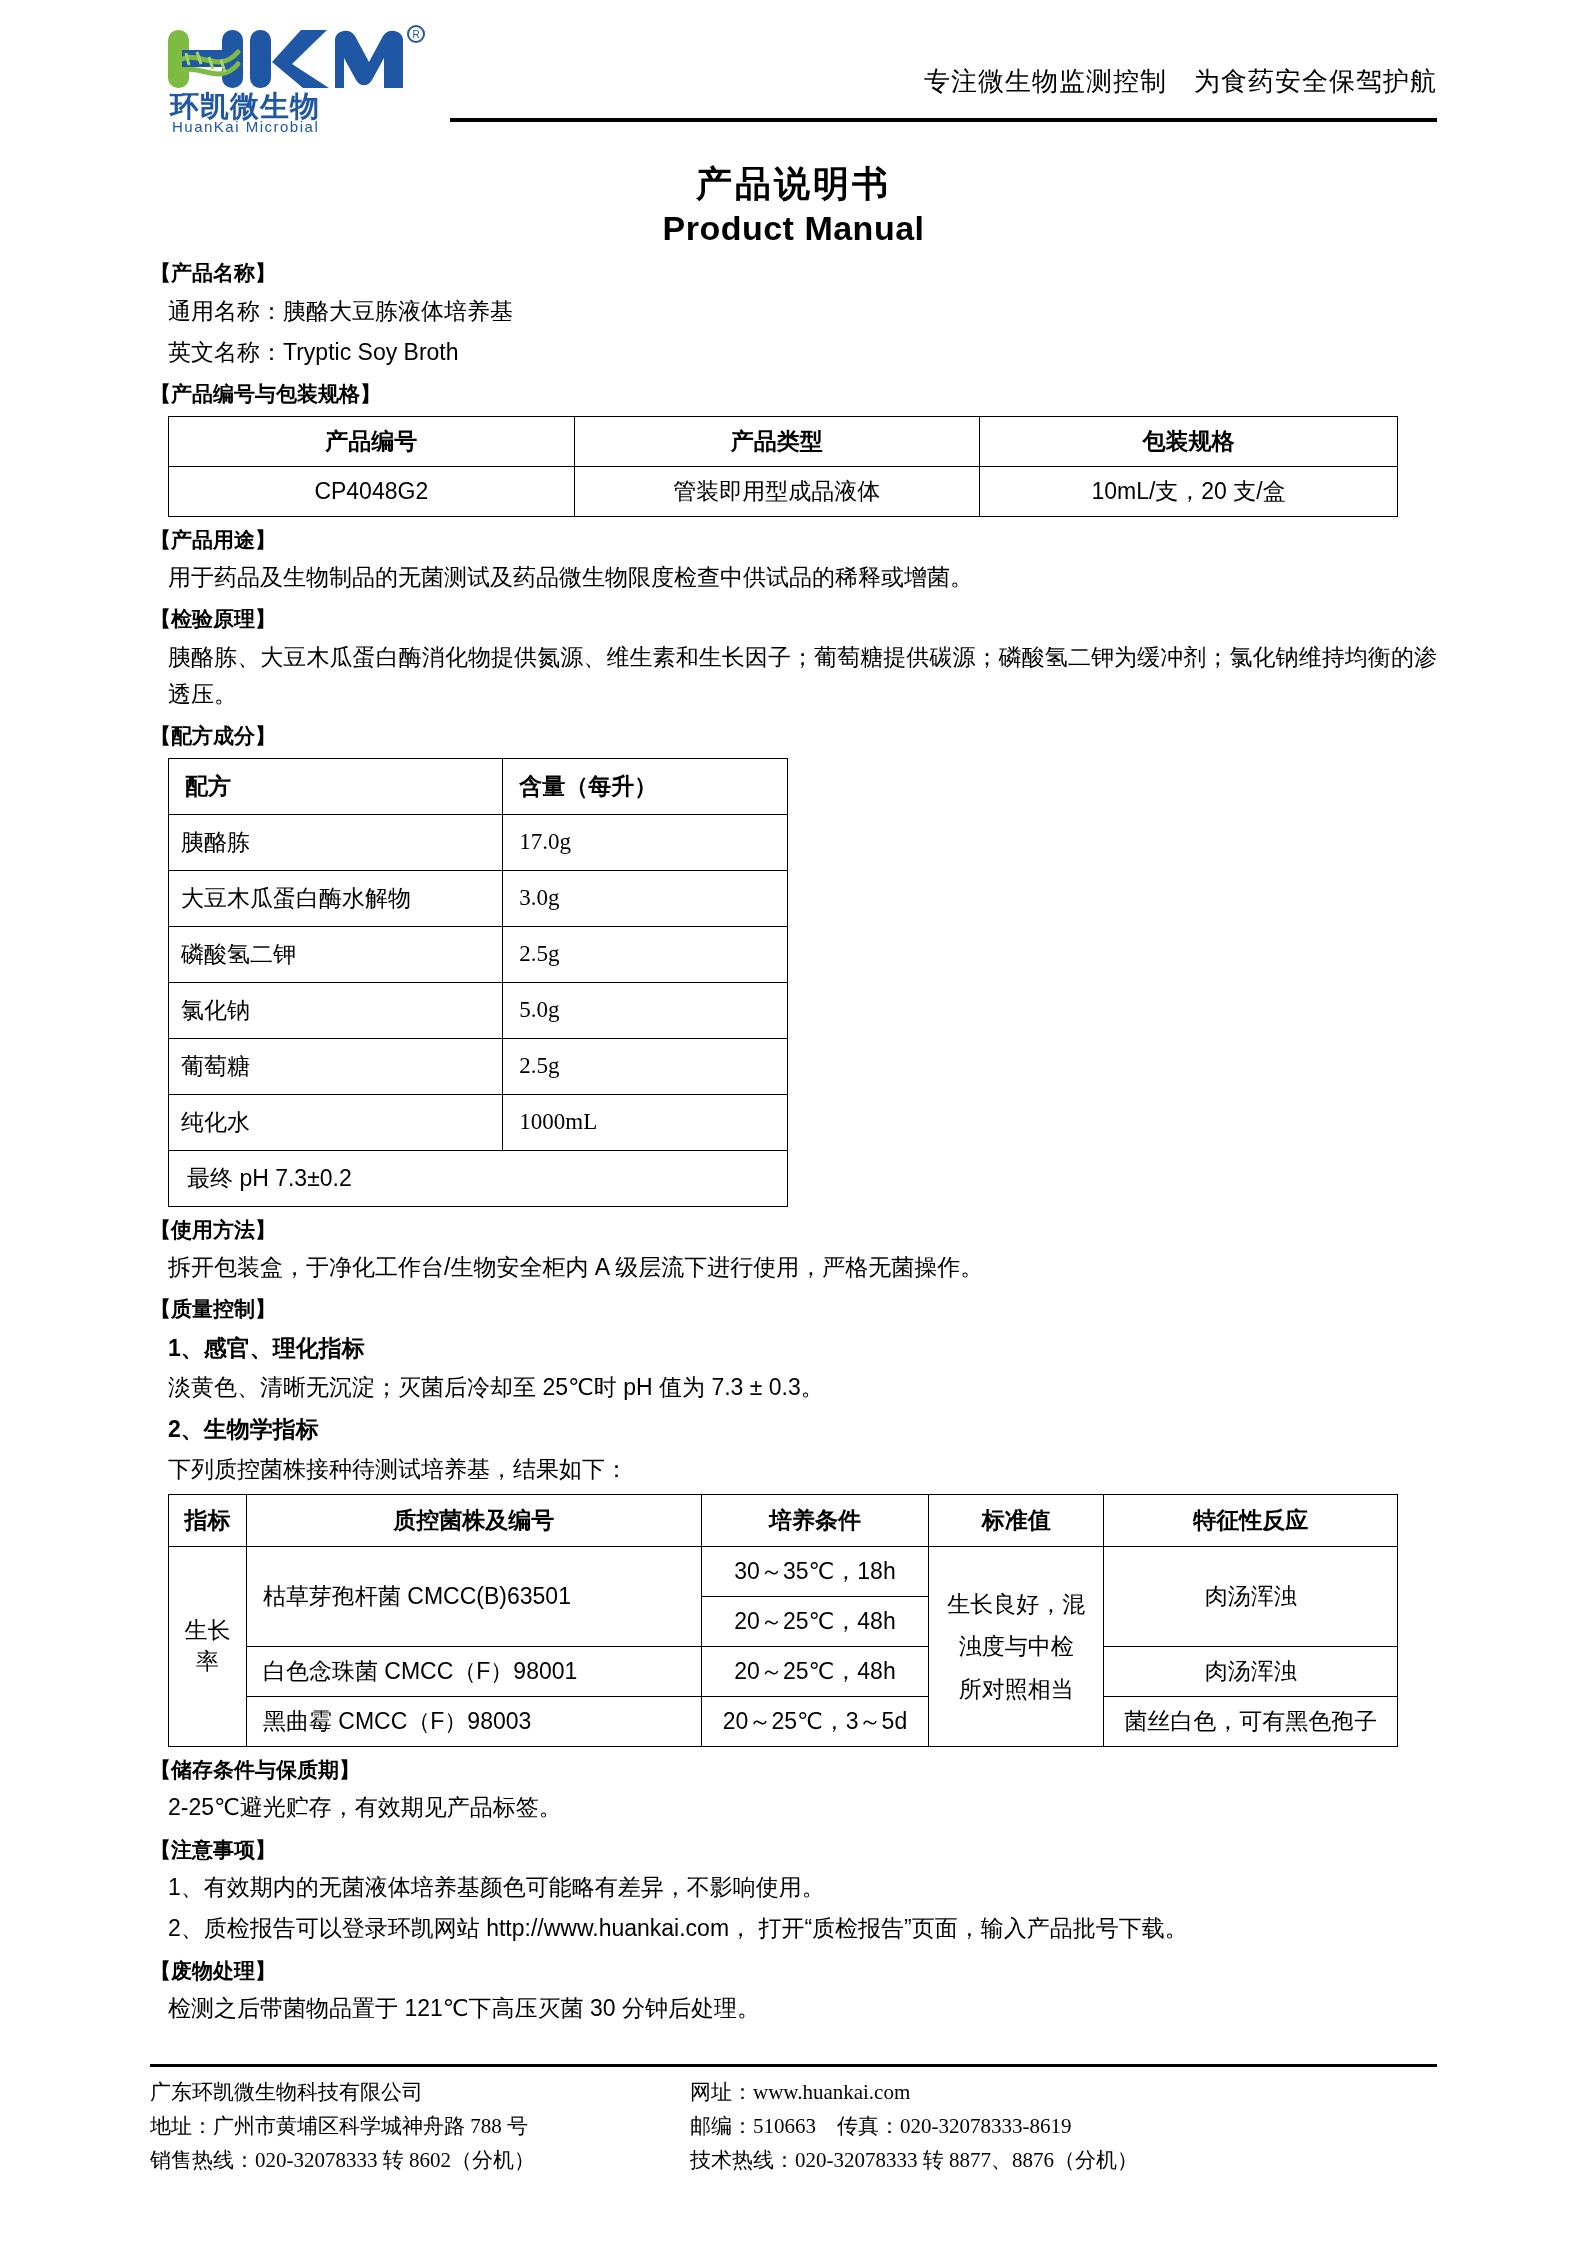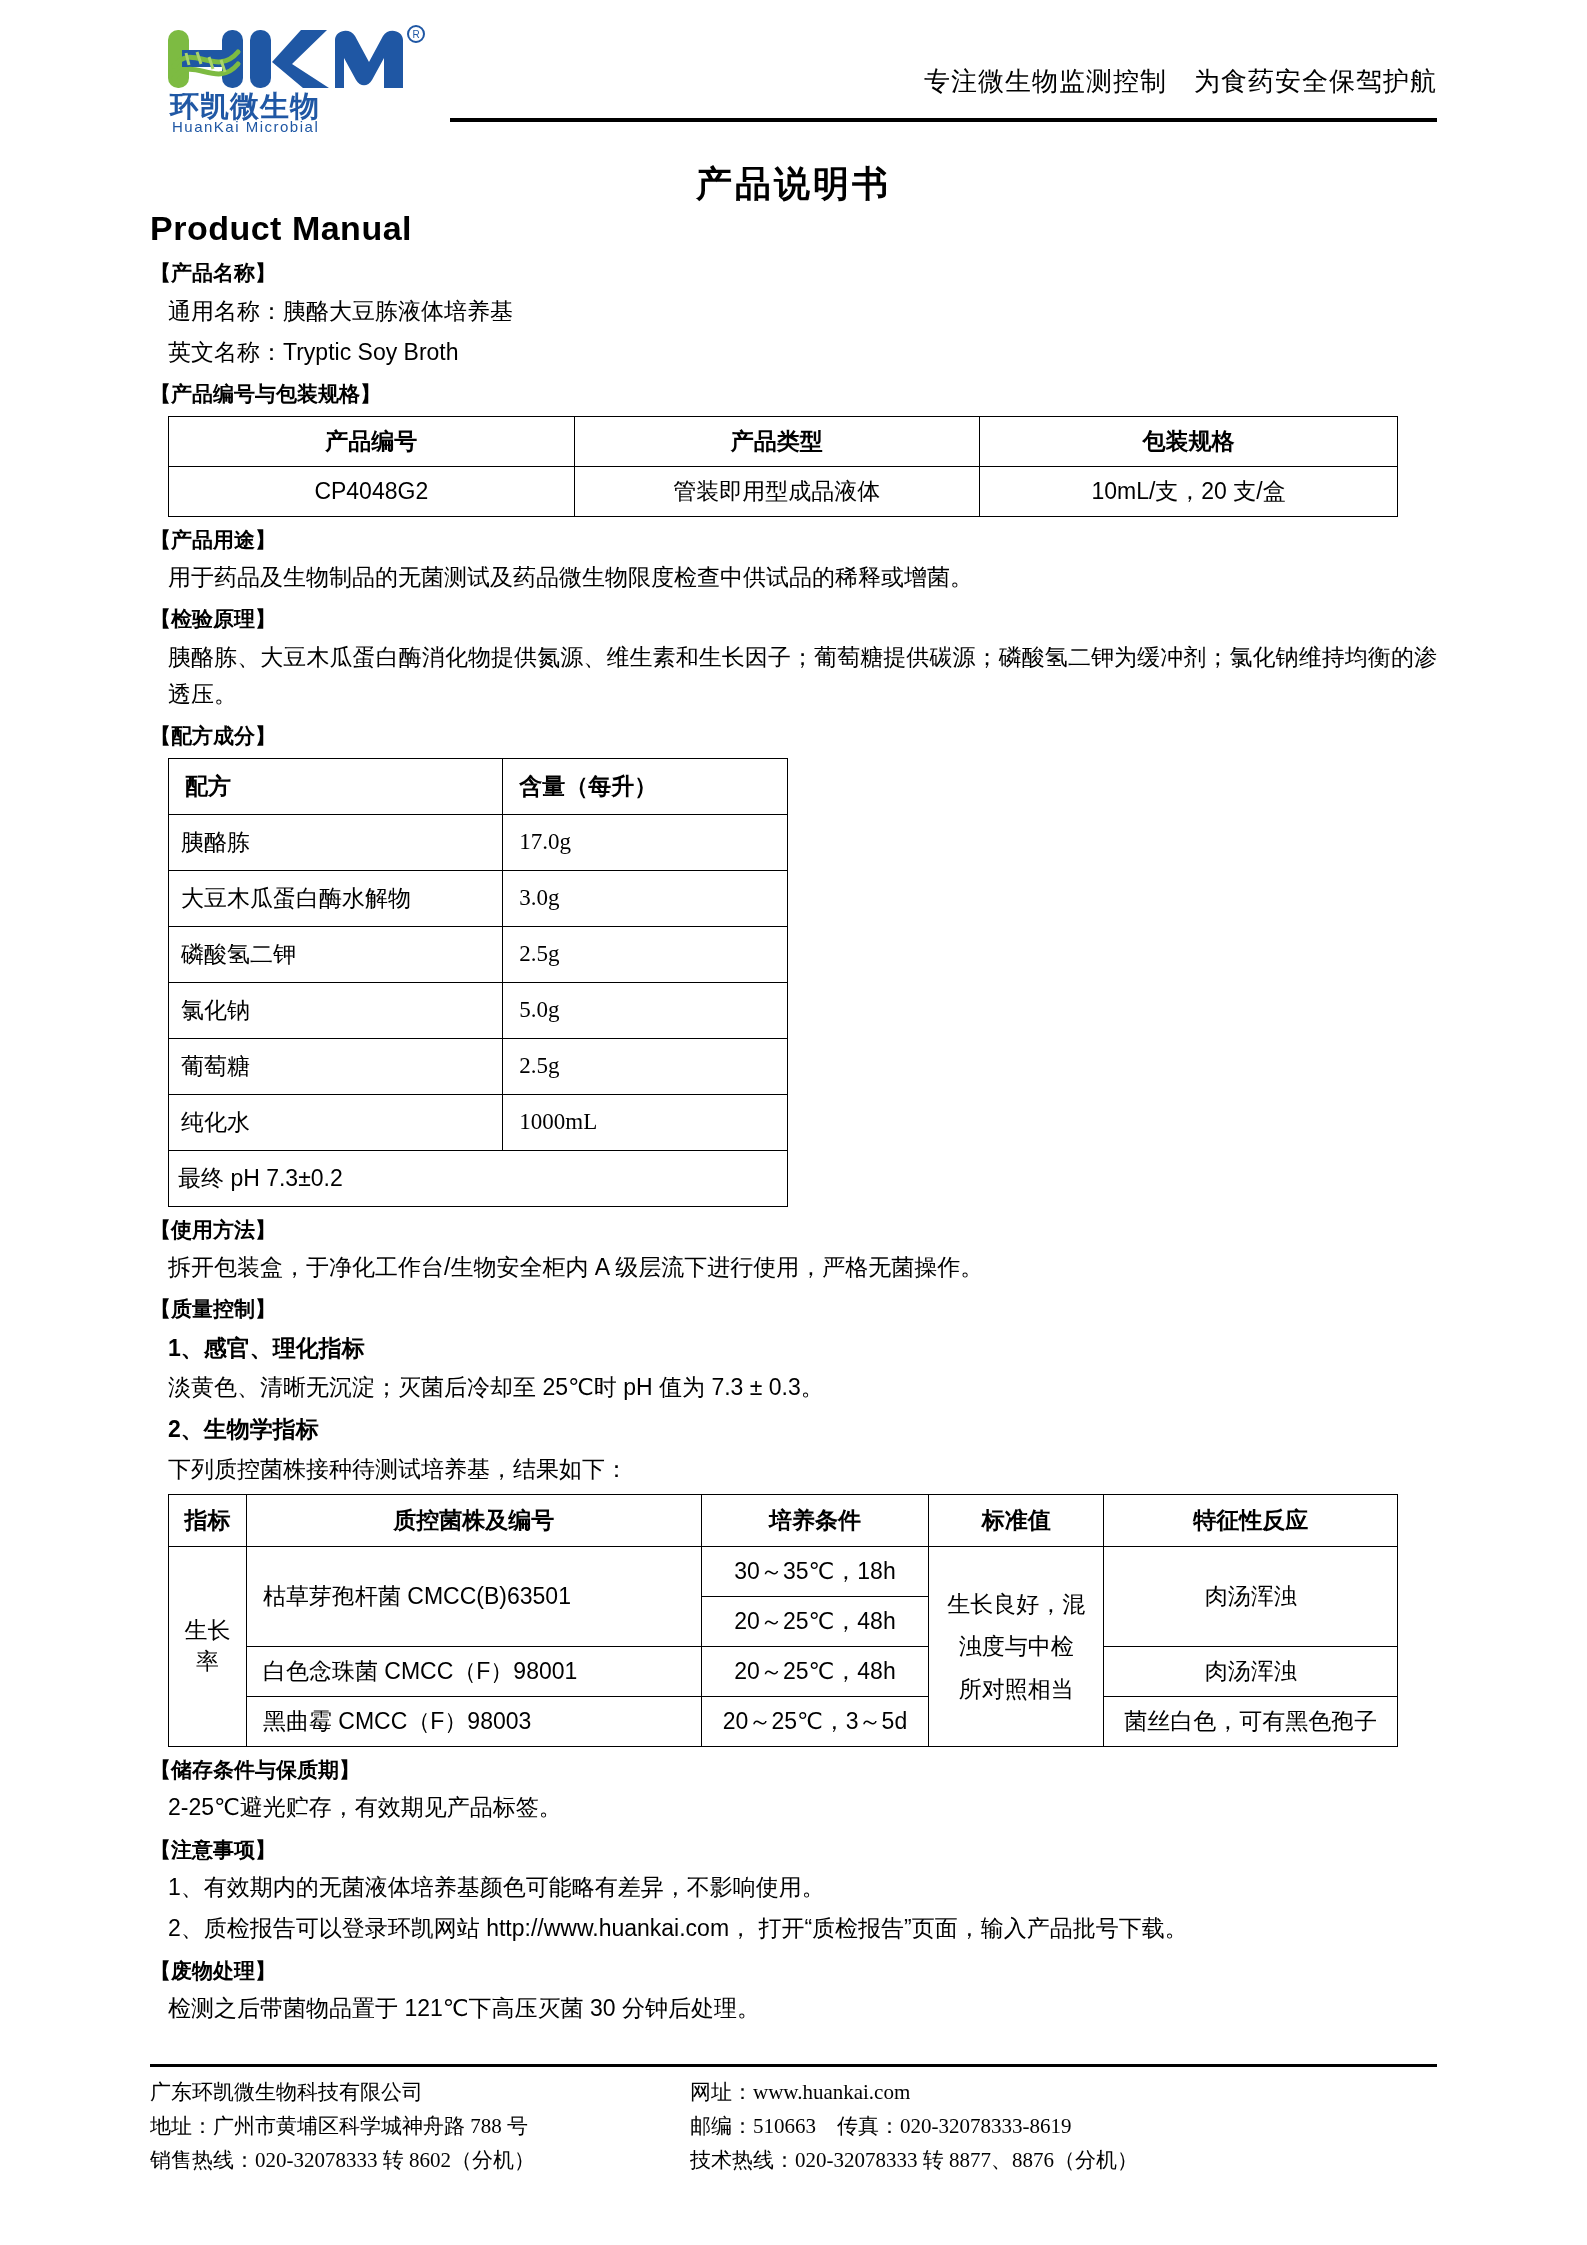--- a/index.html
+++ b/index.html
@@ -60,21 +60,21 @@
   
   .doc-title-cn {
     text-align: center;
     font-size: 36px;
     font-weight: bold;
     letter-spacing: 3px;
     margin-top: 26px;
     line-height: 1.25;
   }
   .doc-title-en {
-    text-align: left;
+    text-align: center;
     font-size: 34px;
     font-weight: bold;
     letter-spacing: 0.5px;
     line-height: 1.3;
     margin-bottom: 4px;
   }
 
   
   .sec-head {
     font-size: 21px;
@@ -124,21 +124,21 @@
     text-align: left;
     font-size: 23px;
     padding: 12px 16px;
   }
   .tbl-formula td {
     text-align: left;
     font-size: 23px;
     padding: 12px 16px;
   }
   .tbl-formula td.name { padding-left: 12px; }
-  .tbl-formula td.ph { padding-left: 9px; margin-top: 44px; }
+  .tbl-formula td.ph { padding-left: 18px; margin-top: 44px; }
 
   .tbl-bio { width: 1230px; font-size: 22px; }
   .tbl-bio th {
     text-align: center;
     font-weight: bold;
     font-size: 23px;
     padding: 10px 6px;
   }
   .tbl-bio td {
     text-align: center;

